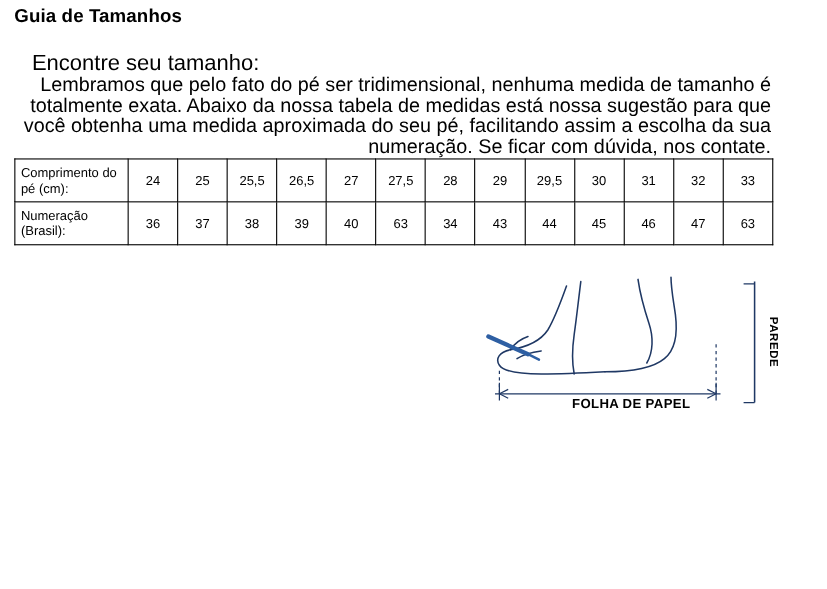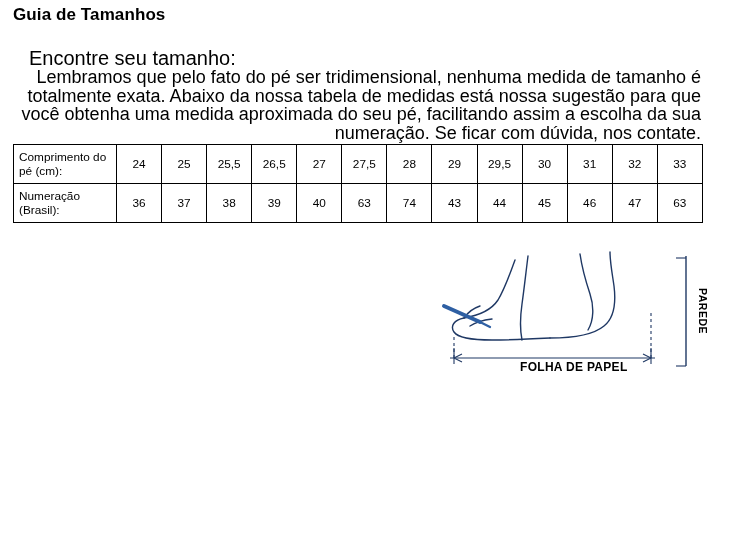--- a/index.html
+++ b/index.html
@@ -143,21 +143,21 @@
         <td>33</td>
       </tr>
       <tr>
         <td class="rowhead">Numeração (Brasil):</td>
         <td>36</td>
         <td>37</td>
         <td>38</td>
         <td>39</td>
         <td>40</td>
         <td>63</td>
-        <td>74</td>
+        <td>34</td>
         <td>43</td>
         <td>44</td>
         <td>45</td>
         <td>46</td>
         <td>47</td>
         <td>63</td>
       </tr>
     </tbody>
   </table>
 

